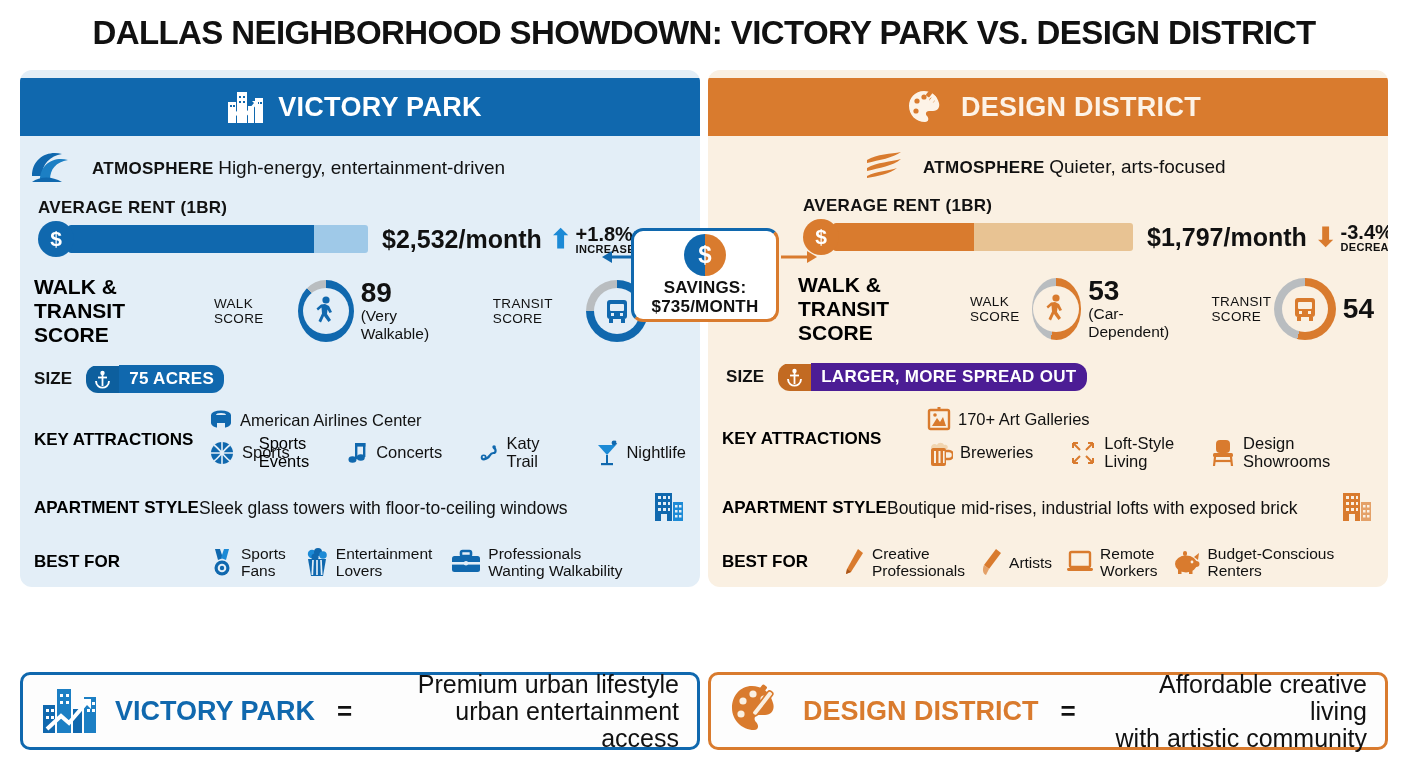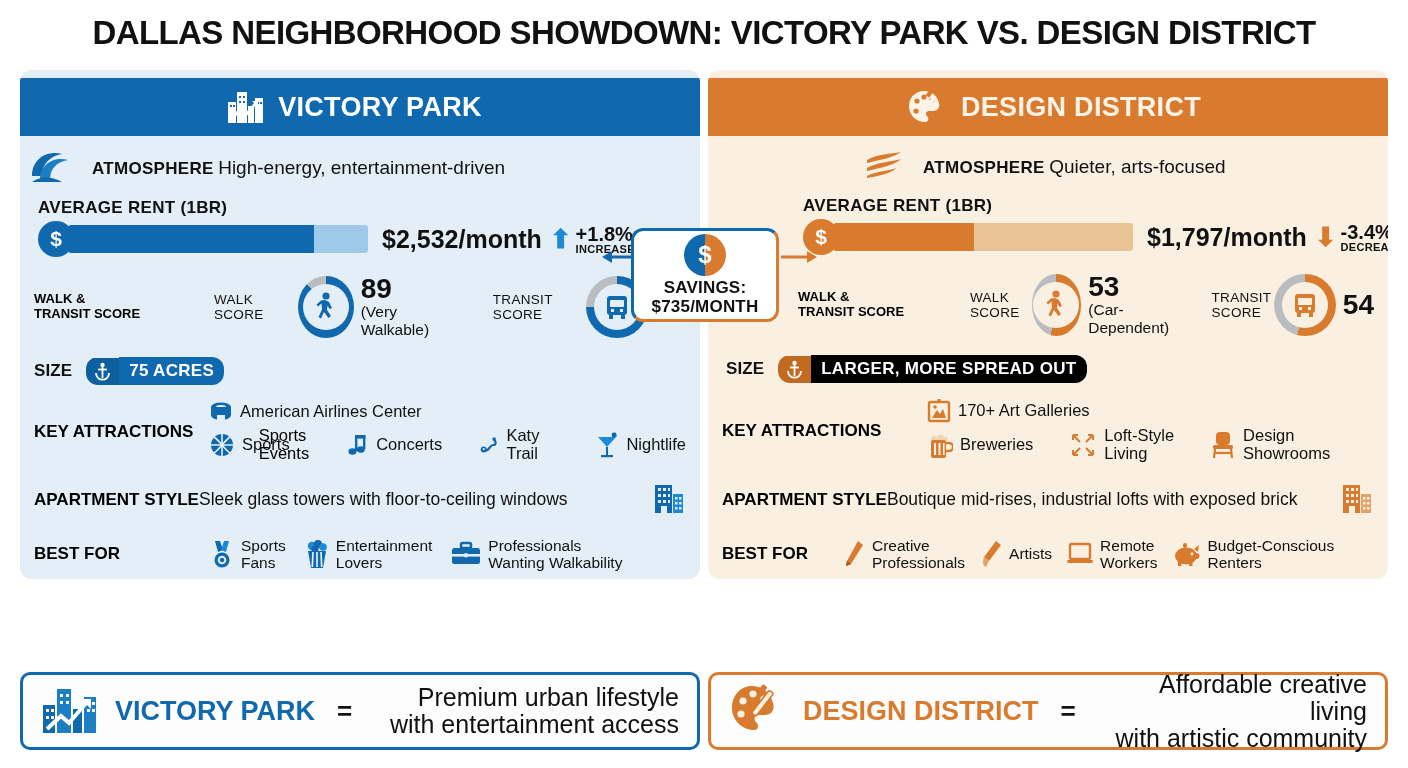--- a/index.html
+++ b/index.html
@@ -56,37 +56,37 @@
   .barfill{height:100%;border-radius:3px 0 0 3px;}
   .rentval{font-size:25px;font-weight:bold;color:#111;margin-left:14px;white-space:nowrap;}
   .trend{display:flex;align-items:center;gap:4px;margin-left:8px;}
   .arrow{font-size:26px;line-height:1;font-weight:bold;}
   .trend .pct{line-height:1.0;}
   .trend .pct .p{font-size:20px;font-weight:bold;color:#111;display:block;}
   .trend .pct .l{font-size:11px;font-weight:bold;color:#111;display:block;letter-spacing:0.3px;}
 
   
   .ws{display:flex;align-items:center;padding:8px 14px 10px 14px;}
-  .ws .lbl{font-weight:bold;font-size:13px;line-height:1.15;width:160px;flex:0 0 auto;}
+  .ws .lbl{font-weight:bold;font-size:21px;line-height:1.15;width:160px;flex:0 0 auto;}
   .scorebox{display:flex;flex-direction:row;align-items:center;}
   .scorecap{font-size:13.5px;color:#111;margin-bottom:1px;letter-spacing:0.3px;}
   .scorerow{display:flex;align-items:center;gap:7px;}
   .donut{width:62px;height:62px;border-radius:50%;display:flex;align-items:center;justify-content:center;position:relative;}
   .donut .hole{width:46px;height:46px;border-radius:50%;display:flex;align-items:center;justify-content:center;}
   .donut .hole.b{background:#e3eef7;}
   .donut .hole.r{background:#faf0e2;}
   .scoreno{font-size:28px;font-weight:bold;color:#111;line-height:1;}
   .scoredesc{font-size:15.5px;color:#111;}
 
   
   .sizechip{display:inline-flex;align-items:center;margin-left:14px;border-radius:12px;overflow:hidden;}
   .sizechip .ic{padding:4px 8px;display:flex;align-items:center;}
   .sizechip .tx{padding:4px 10px;color:#fff;font-weight:bold;font-size:17px;letter-spacing:0.3px;}
   .chip-b .ic{background:#0d5f9e;} .chip-b .tx{background:#1068ae;}
-  .chip-o .ic{background:#c26a22;} .chip-o .tx{background:#000000;}
+  .chip-o .ic{background:#c26a22;} .chip-o .tx{background:#4c1d95;}
 
   
   .ka{display:flex;align-items:center;padding:8px 14px;}
   .ka .lbl{font-weight:bold;font-size:17px;width:175px;flex:0 0 auto;}
   .ka .items{flex:1;}
   .ka .line{display:flex;align-items:center;}
   .kaitem{display:flex;align-items:center;gap:7px;font-size:16.5px;color:#111;line-height:1.08;}
   .kaitem .two{display:block;}
 
   
@@ -655,21 +655,21 @@
           <rect x="46" y="26" width="3" height="3"></rect>
             <rect x="51" y="26" width="3" height="3"></rect>
         </g>
         <polyline points="6,46 20,33 28,40 46,19" stroke="#ffffff" stroke-width="4" fill="none"></polyline>
         <polygon points="40,16 50,16 50,26" fill="#ffffff"></polygon>
       </svg>
     </span>
     <span class="name">VICTORY PARK</span>
     <span class="eq">=</span>
     <span class="desc">
-      <span>Premium urban lifestyle</span><br><span>with entertainment access</span>
+      <span>Premium urban lifestyle</span><br><span>urban entertainment access</span>
     </span>
   </div>
 
   <div class="summary right">
     <span>
       <svg width="58" height="52" viewBox="0 0 58 52">
         <path d="M23 3 C11 3, 3 13, 3 25 C3 37, 13 47, 25 47 C30 47, 30 42, 27 39 C24 36, 26 32, 30 32 L36 32 C43 32, 46 26, 44 20 C41 9, 33 3, 23 3 Z" fill="#d97b2e"></path>
         <g fill="#faf0e2">
           <circle cx="14" cy="18" r="3.6"></circle>
             <circle cx="24" cy="11" r="3.6"></circle>

